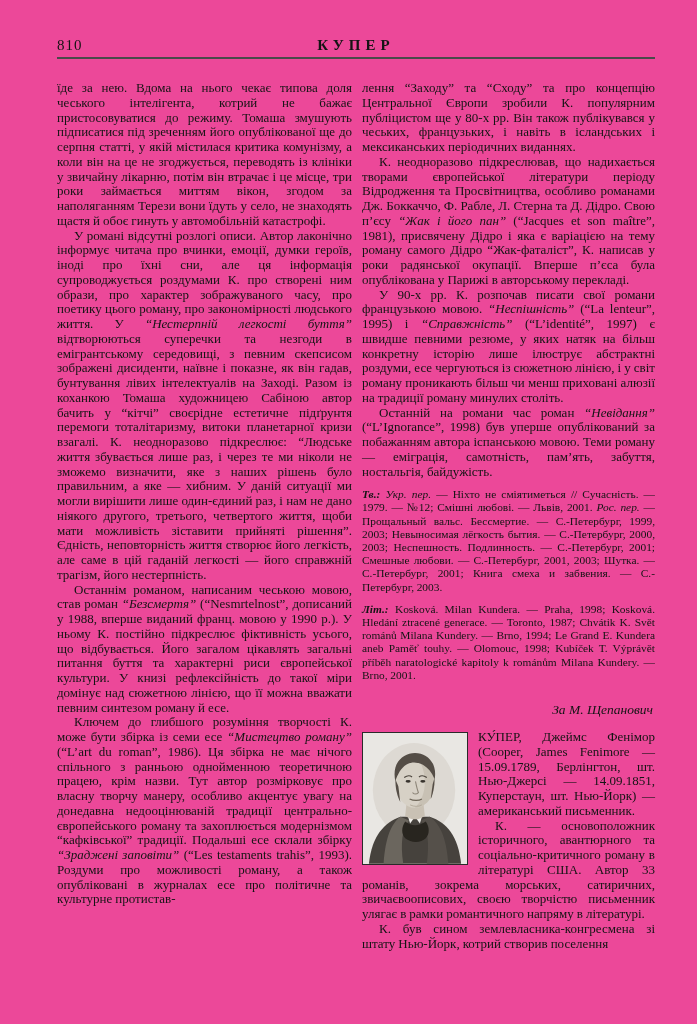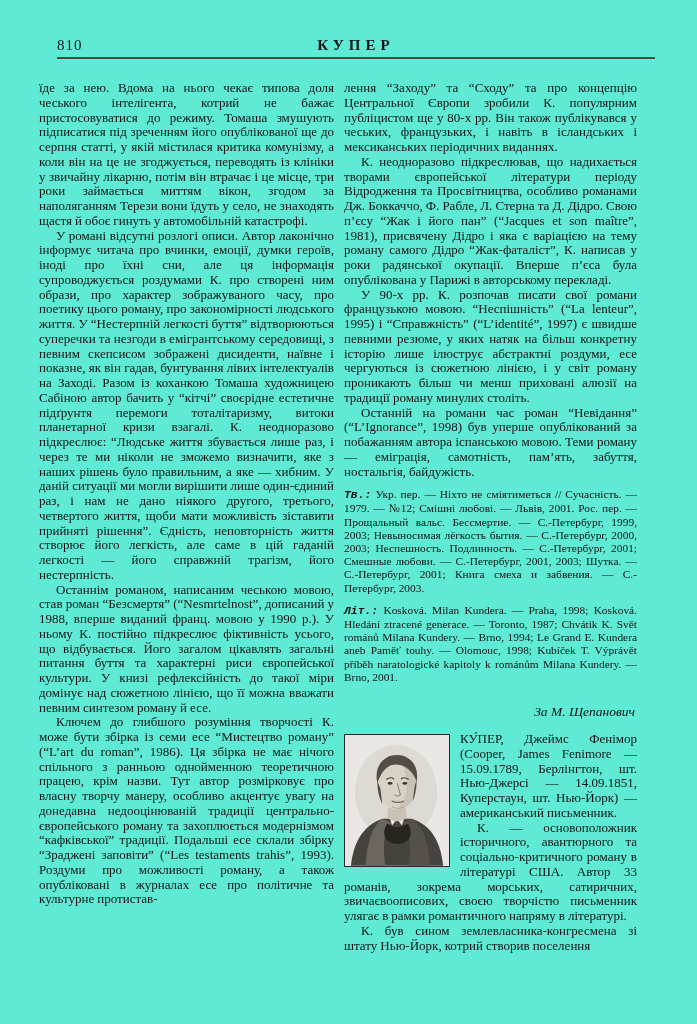--- a/index.html
+++ b/index.html
@@ -1,41 +1,41 @@
 <!DOCTYPE html>
 <html lang="uk"><head>
 <meta charset="utf-8">
 <style>
   * { margin:0; padding:0; box-sizing:border-box; }
   html,body { background:#777; }
   .page {
     position:relative;
     width:697px; height:1024px;
     margin:0 auto;
-    background:#5eead4;
+    background:#ec4899;
     color:#141414;
     font-family:"Liberation Serif", serif;
     overflow:hidden;
   }
   .header { position:absolute; top:37px; left:57px; width:598px; height:20px; }
   .page-number { position:absolute; left:0; top:0; font-size:15px; letter-spacing:1px; }
   .running-head { text-align:center; font-size:15px; letter-spacing:5px; font-weight:bold; }
   .rule { position:absolute; top:57px; left:57px; width:598px; height:2px; background:#4a4a4a; }
-  .columns { position:absolute; top:81px; left:39px; width:598px; display:flex; gap:10px; }
+  .columns { position:absolute; top:81px; left:57px; width:598px; display:flex; gap:10px; }
   .col-left  { width:295px; }
   .col-right { width:293px; }
   .para {
     font-size:13px; line-height:14.75px;
     text-align:justify;
     word-spacing:-0.2px;
   }
   .indent { text-indent:17px; }
-  .i  { }
+  .i  { font-style:italic; }
   .b  { font-weight:normal; }
-  .bi { font-weight:bold; font-style:italic;font-family:Liberation Mono, monospace; }
+  .bi { font-weight:bold; font-style:italic; }
   .refs { margin-top:9px; }
   .refs .para { font-size:11.4px; line-height:13.2px; }
   .refs .para + .para { margin-top:9px; }
   .signature {
     margin-top:20px; text-align:right;
     font-style:italic; font-size:13.5px; line-height:15px;
     padding-right:2px;
   }
   .entry { margin-top:13px; }
   .entry::after { content:""; display:block; clear:both; }

